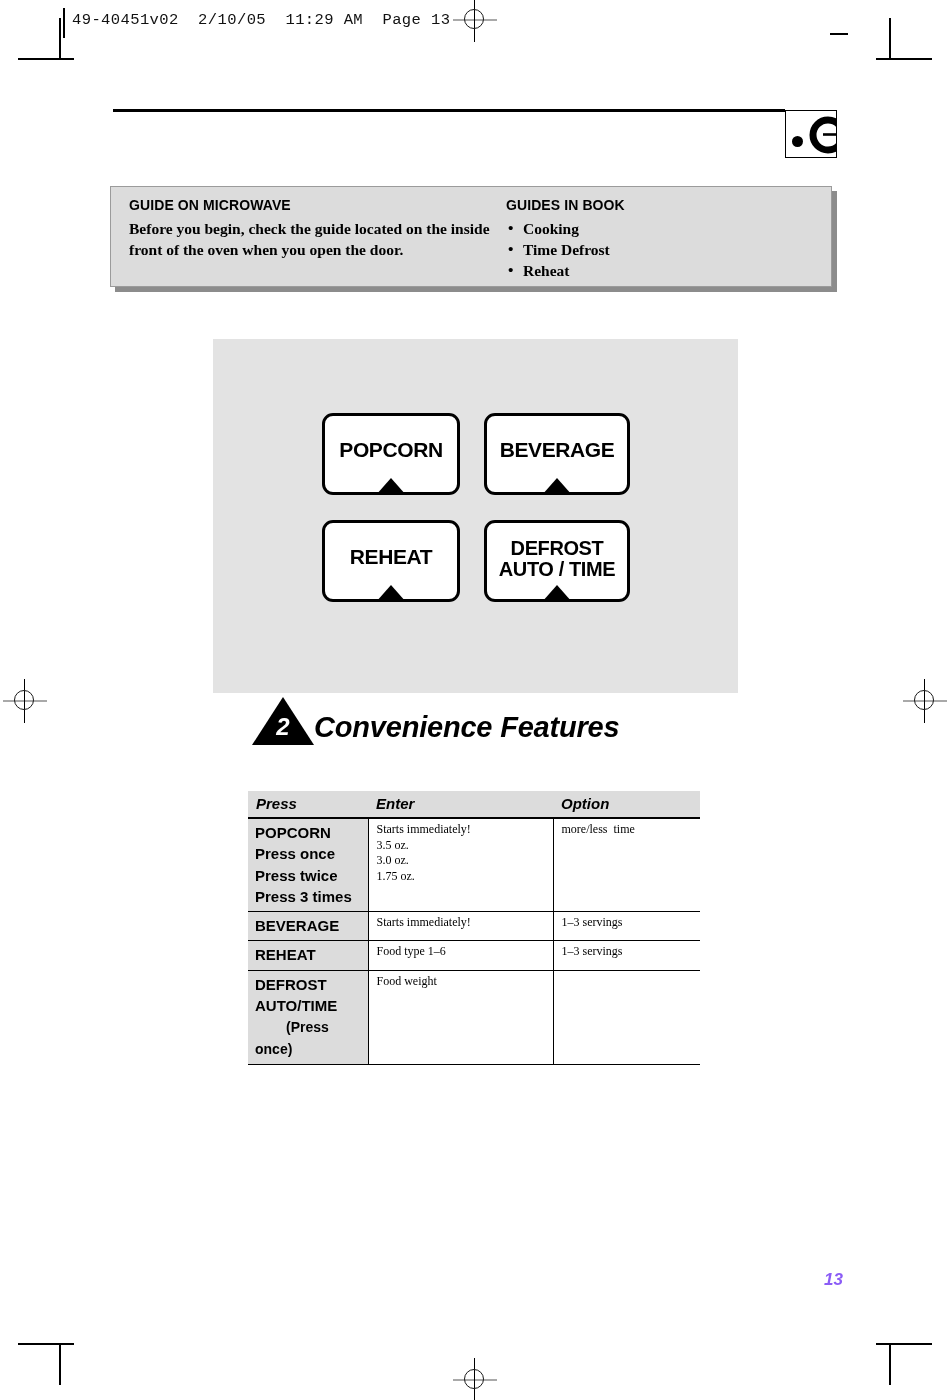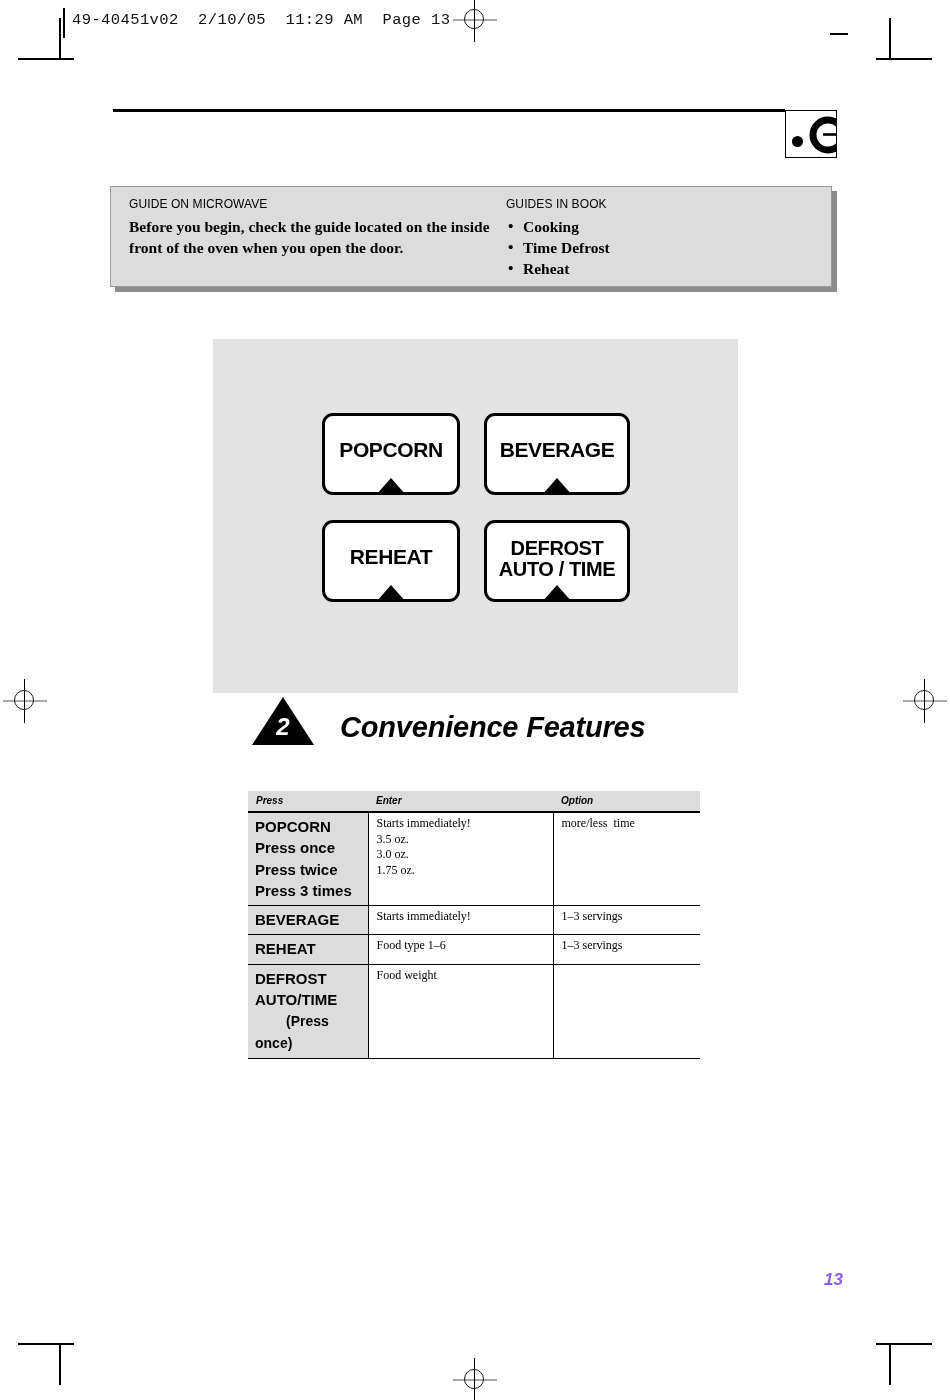--- a/index.html
+++ b/index.html
@@ -137,22 +137,22 @@
   }
   .guides-col {
     padding: 10px 0 0 18px;
     box-sizing: border-box;
   }
   .guides-col.left { width: 388px; }
   .guides-col.right { width: 334px; padding-left: 8px; }
 
   .guides-title {
     font-family: "Liberation Sans", sans-serif;
-    font-weight: normal;
-    font-size: 12px;
+    font-weight: bold;
+    font-size: 14px;
     letter-spacing: 0.1px;
     color: #000000;
     margin-bottom: 5px;
   }
   .guides-body {
     font-family: "Liberation Serif", serif;
     font-weight: bold;
     font-size: 15.5px;
     line-height: 1.37;
     color: #000000;
@@ -272,21 +272,20 @@
     font-style: italic;
     font-size: 24px;
     color: #ffffff;
   }
   .sec-title {
     font-family: "Liberation Sans", sans-serif;
     font-weight: bold;
     font-style: italic;
     font-size: 29px;
     color: #000000;
-    margin-left: 26px;
     position: relative;
     bottom: 1px;
     letter-spacing: -0.2px;
   }
 
   
   .tbl-wrap {
     position: absolute;
     left: 248px;
     top: 791px;
@@ -299,21 +298,21 @@
   }
   table.feat col.c1 { width: 120px; }
   table.feat col.c2 { width: 185px; }
   table.feat col.c3 { width: 147px; }
 
   table.feat th {
     background: #dcdcdc;
     font-family: "Liberation Sans", sans-serif;
     font-weight: bold;
     font-style: italic;
-    font-size: 10px;
+    font-size: 15px;
     text-align: left;
     padding: 4px 6px 5px 8px;
     border: none;
     color: #000000;
   }
   table.feat thead tr {
     border-bottom: 2.6px solid #000000;
   }
   table.feat td {
     vertical-align: top;

